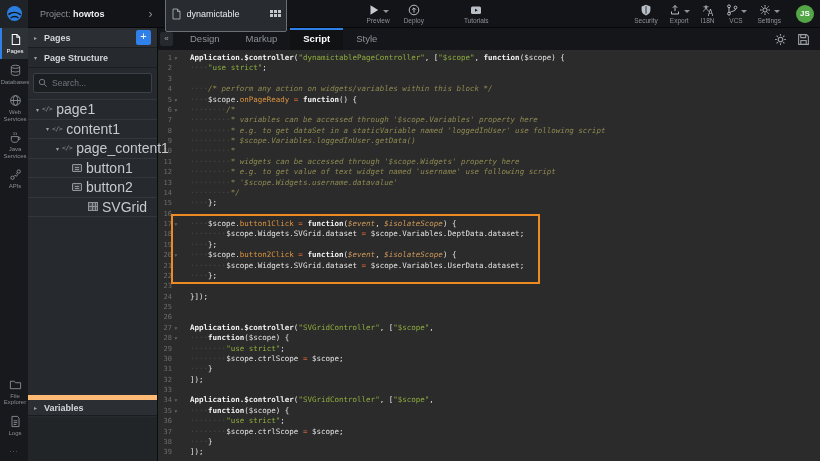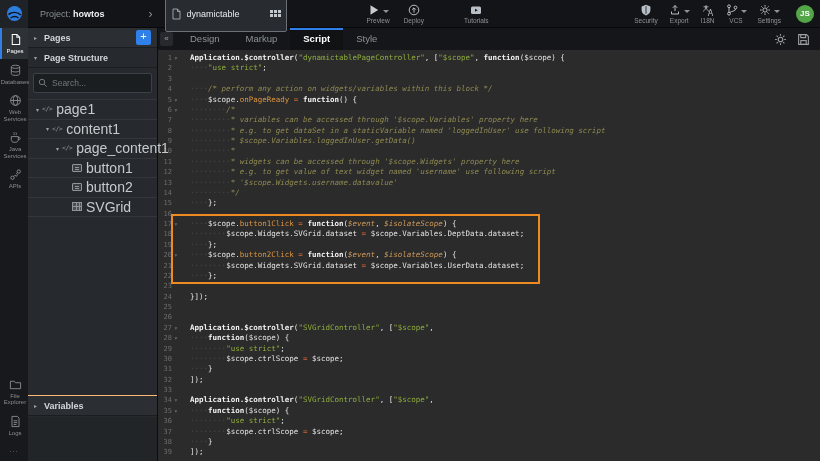--- a/index.html
+++ b/index.html
@@ -47,21 +47,21 @@
   .tree { border-top:1px solid #33373b; }
   .tree-row { height:19.5px; display:flex; align-items:center; border-bottom:1px solid #33373b; cursor:pointer; }
   .tree-row .exp { width:9px; font-size:6px; color:#9aa0a6; text-align:center; flex:none; font-family:"DejaVu Sans",sans-serif; }
   .tree-row .lbl { font-size:14px; color:#c6cacd; margin-left:4px; white-space:nowrap; }
   .i-code { font-size:6.5px; color:#8f959b; font-family:"DejaVu Sans Mono",monospace; letter-spacing:-0.5px; }
   .i-button { position:relative; width:10px; height:8px; border:1px solid #8f959b; border-radius:1px; background:#3a3e43; }
   .i-button::after { content:""; position:absolute; left:2px; right:2px; top:2px; height:1px; background:#8f959b; box-shadow:0 2px 0 #8f959b; }
   .i-grid { position:relative; width:10px; height:9px; border:1px solid #8f959b; background:#4a4f54; }
   .i-grid::before { content:""; position:absolute; left:0; right:0; top:3px; height:1px; background:#8f959b; }
   .i-grid::after { content:""; position:absolute; top:0; bottom:0; left:3px; width:1px; background:#8f959b; box-shadow:3px 0 0 #8f959b; }
-  .vars-head { position:absolute; left:0; right:0; top:367px; height:21px; background:#2b2f33; border-top:1px solid #fdba74; border-bottom:1px solid #1b1e21; display:flex; align-items:center; padding:0 6px; cursor:pointer; }
+  .vars-head { position:absolute; left:0; right:0; top:367px; height:21px; background:#2b2f33; border-top:5px solid #fdba74; border-bottom:1px solid #1b1e21; display:flex; align-items:center; padding:0 6px; cursor:pointer; }
   .vars-below { position:absolute; left:0; right:0; top:389px; bottom:0; background:#222528; }
 
   
   .main { position:absolute; top:28px; left:158px; right:0; bottom:0; background:#2b2b2b; }
   .tabsbar { position:absolute; top:0; left:0; right:0; height:22px; background:#141619; display:flex; align-items:center; }
   .collapse-btn { width:13px; height:14px; background:#26292d; border-radius:2px; color:#9aa0a6; font-size:8px; line-height:13px; text-align:center; margin:0 4px 0 2px; cursor:pointer; flex:none; }
   .tab { padding:0 13px; height:22px; line-height:22px; font-size:9.5px; color:#8e9399; cursor:pointer; }
   .tab.active { background:#101214; color:#ffffff; font-weight:bold; box-shadow:inset 0 2px 0 #2f80e8;text-align:center; }
   .tabsbar-right { margin-left:auto; display:flex; align-items:center; gap:10px; padding-right:10px; }
   .tabsbar-right svg { cursor:pointer; }
@@ -296,21 +296,21 @@
         <div class="tree-row" style="padding-left: 35px;">
           <span class="exp"></span>
           <span class="i-button"></span>
           <span class="lbl">button1</span>
         </div>
         <div class="tree-row" style="padding-left: 35px; text-align: center;">
           <span class="exp"></span>
           <span class="i-button"></span>
           <span class="lbl">button2</span>
         </div>
-        <div class="tree-row" style="padding-left: 35px;">
+        <div class="tree-row" style="padding-left: 51px;">
           <span class="exp"></span>
           <span class="i-grid"></span>
           <span class="lbl">SVGrid</span>
         </div>
       </div>
     <div class="vars-head">
       <span class="tri">▸</span>
       <span class="sb-title">Variables</span>
     </div>
     <div class="vars-below"></div>

